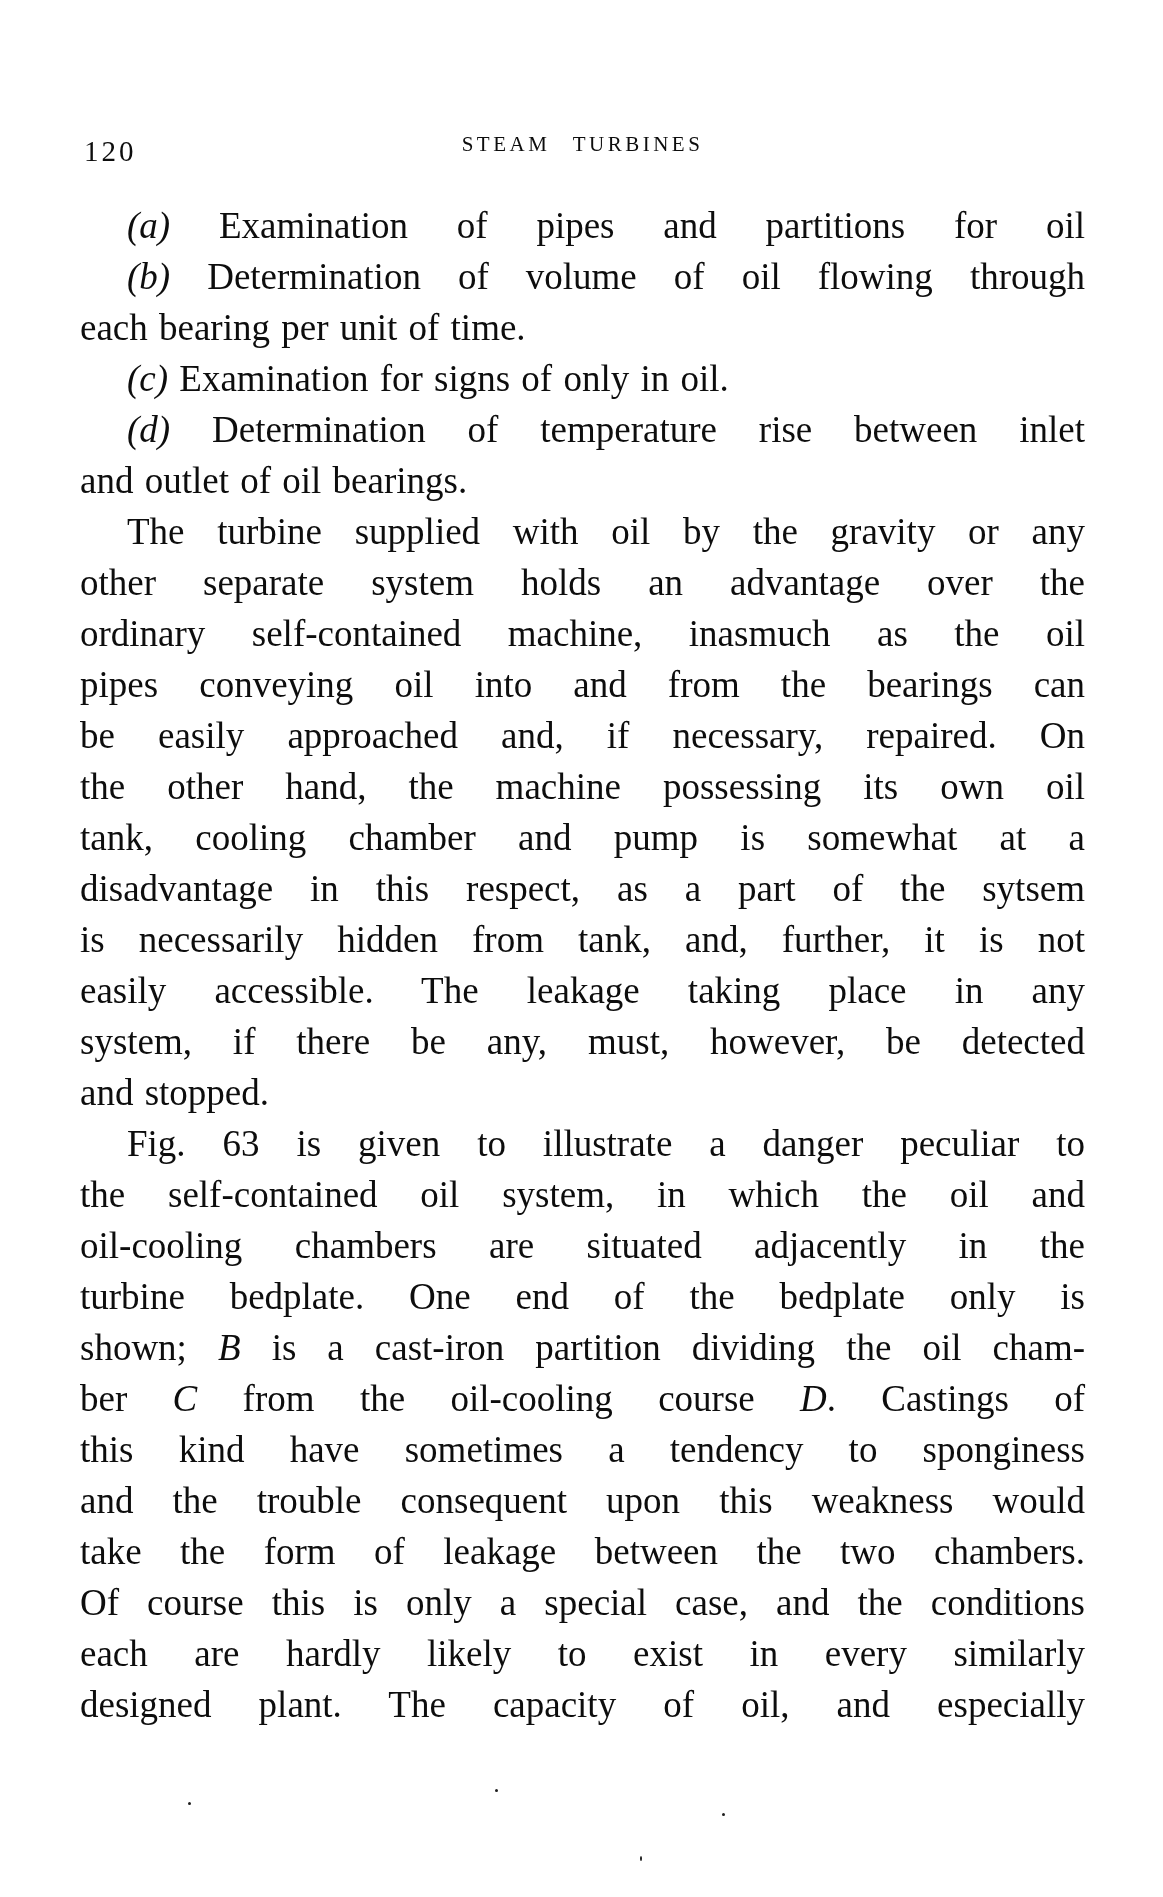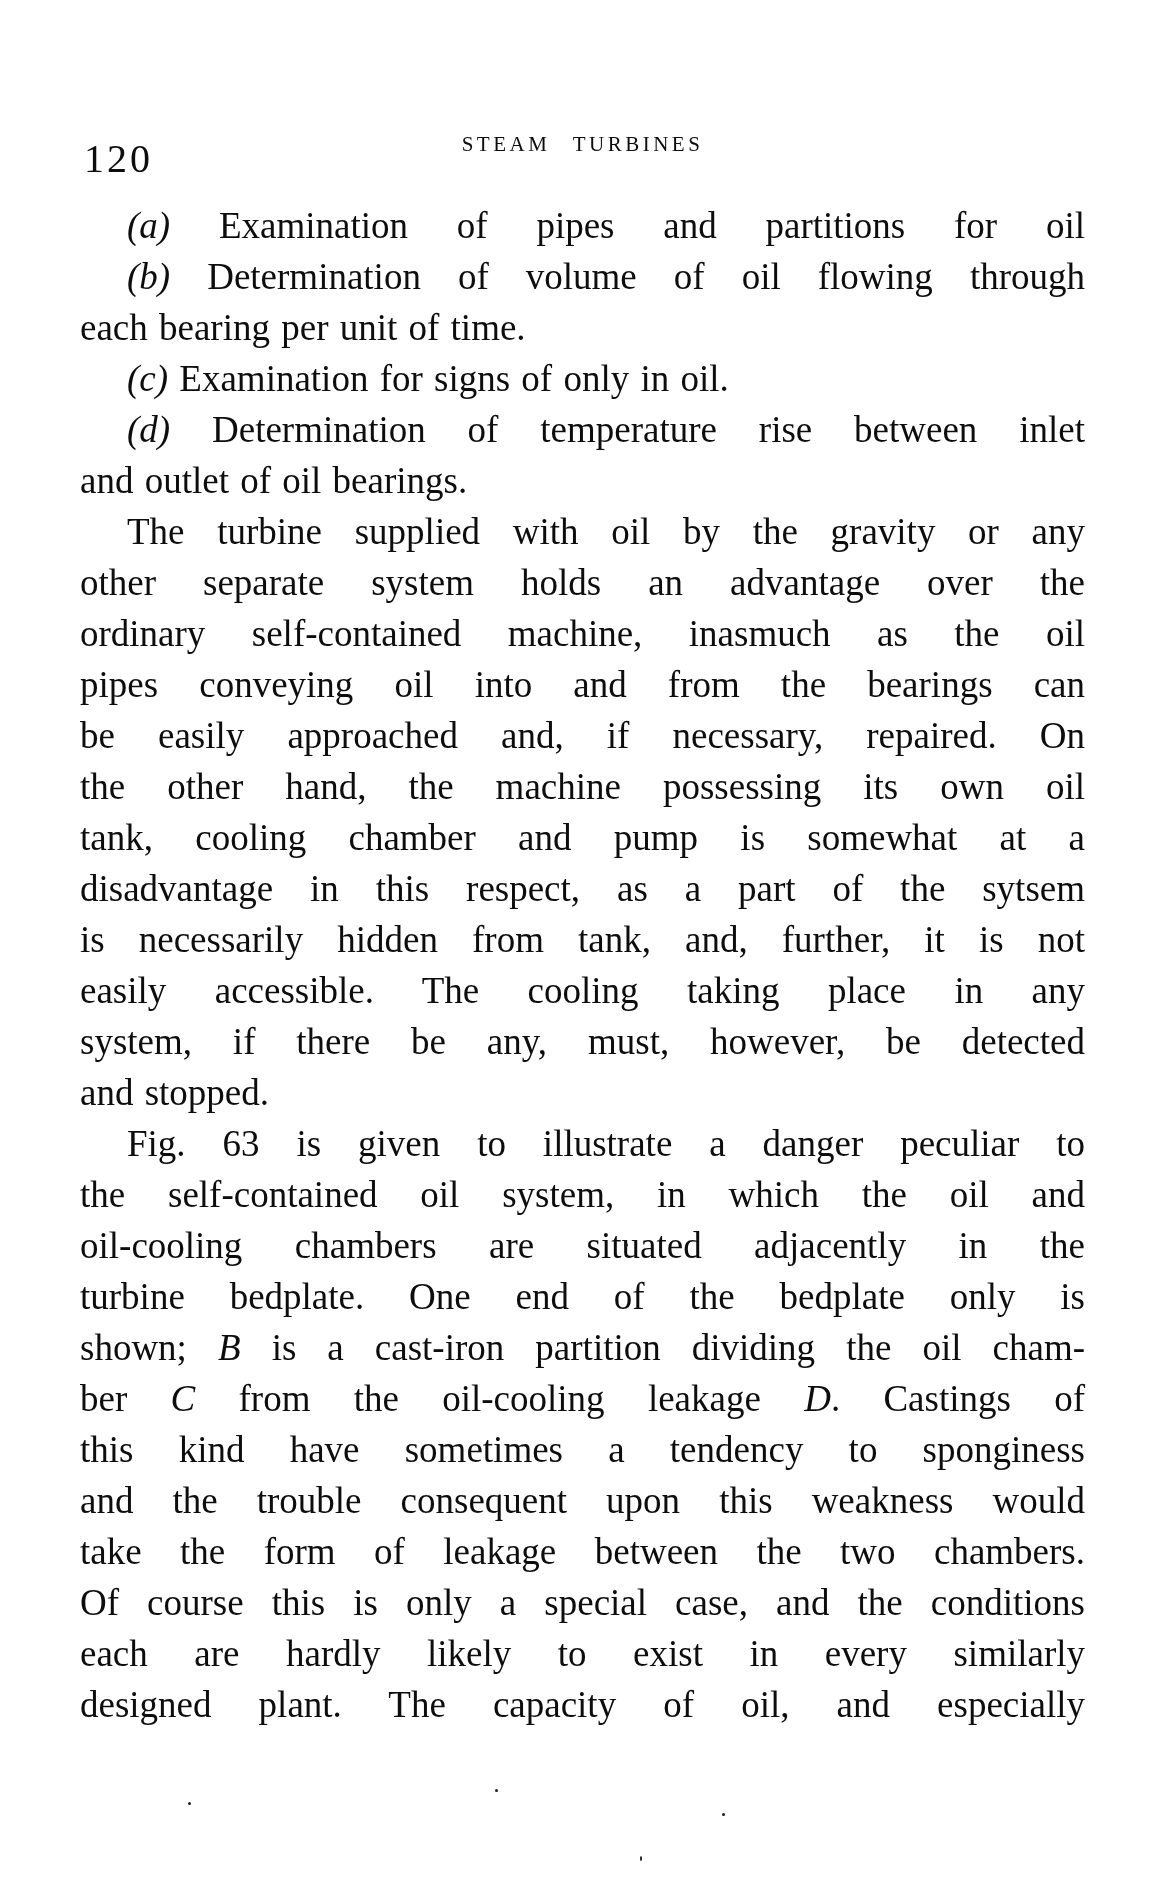--- a/index.html
+++ b/index.html
@@ -14,21 +14,21 @@
   }
   .scan-page {
     position: absolute;
     inset: 0;
     background: #ffffff;
   }
   .page-number {
     position: absolute;
     left: 84px;
     top: 135px;
-    font-size: 40px;
+    font-size: 29px;
     letter-spacing: 3px;
   }
   .running-title {
     position: absolute;
     left: 80px;
     top: 132px;
     width: 1005px;
     text-align: center;
     font-size: 21px;
     letter-spacing: 3.5px;
@@ -84,31 +84,31 @@
       <div class="paragraph">
         <div class="line indent"><span class="seg">The turbine supplied with oil by the gravity or any</span></div>
         <div class="line"><span class="seg">other separate system holds an advantage over the</span></div>
         <div class="line"><span class="seg">ordinary self-contained machine, inasmuch as the oil</span></div>
         <div class="line"><span class="seg">pipes conveying oil into and from the bearings can</span></div>
         <div class="line"><span class="seg">be easily approached and, if necessary, repaired.  On</span></div>
         <div class="line"><span class="seg">the other hand, the machine possessing its own oil</span></div>
         <div class="line"><span class="seg">tank, cooling chamber and pump is somewhat at a</span></div>
         <div class="line"><span class="seg">disadvantage in this respect, as a part of the sytsem</span></div>
         <div class="line"><span class="seg">is necessarily hidden from tank, and, further, it is not</span></div>
-        <div class="line"><span class="seg">easily accessible.  The cooling taking place in any</span></div>
+        <div class="line"><span class="seg">easily accessible.  The leakage taking place in any</span></div>
         <div class="line"><span class="seg">system, if there be any, must, however, be detected</span></div>
         <div class="line flush"><span class="seg">and stopped.</span></div>
       </div>
       <div class="paragraph">
         <div class="line indent"><span class="seg">Fig. 63 is given to illustrate a danger peculiar to</span></div>
         <div class="line"><span class="seg">the self-contained oil system, in which the oil and</span></div>
         <div class="line"><span class="seg">oil-cooling chambers are situated adjacently in the</span></div>
         <div class="line"><span class="seg">turbine bedplate.  One end of the bedplate only is</span></div>
         <div class="line"><span class="seg">shown; </span><span class="seg italic">B</span><span class="seg"> is a cast-iron partition dividing the oil cham-</span></div>
-        <div class="line"><span class="seg">ber </span><span class="seg italic">C</span><span class="seg"> from the oil-cooling leakage </span><span class="seg italic">D</span><span class="seg">.  Castings of</span></div>
+        <div class="line"><span class="seg">ber </span><span class="seg italic">C</span><span class="seg"> from the oil-cooling course </span><span class="seg italic">D</span><span class="seg">.  Castings of</span></div>
         <div class="line"><span class="seg">this kind have sometimes a tendency to sponginess</span></div>
         <div class="line"><span class="seg">and the trouble consequent upon this weakness would</span></div>
         <div class="line"><span class="seg">take the form of leakage between the two chambers.</span></div>
         <div class="line"><span class="seg">Of course this is only a special case, and the conditions</span></div>
         <div class="line"><span class="seg">each are hardly likely to exist in every similarly</span></div>
         <div class="line"><span class="seg">designed plant.  The capacity of oil, and especially</span></div>
       </div>
     </div>
 
   <div class="speck" style="left:624px;top:1243px;width:4px;height:4px;"></div>

